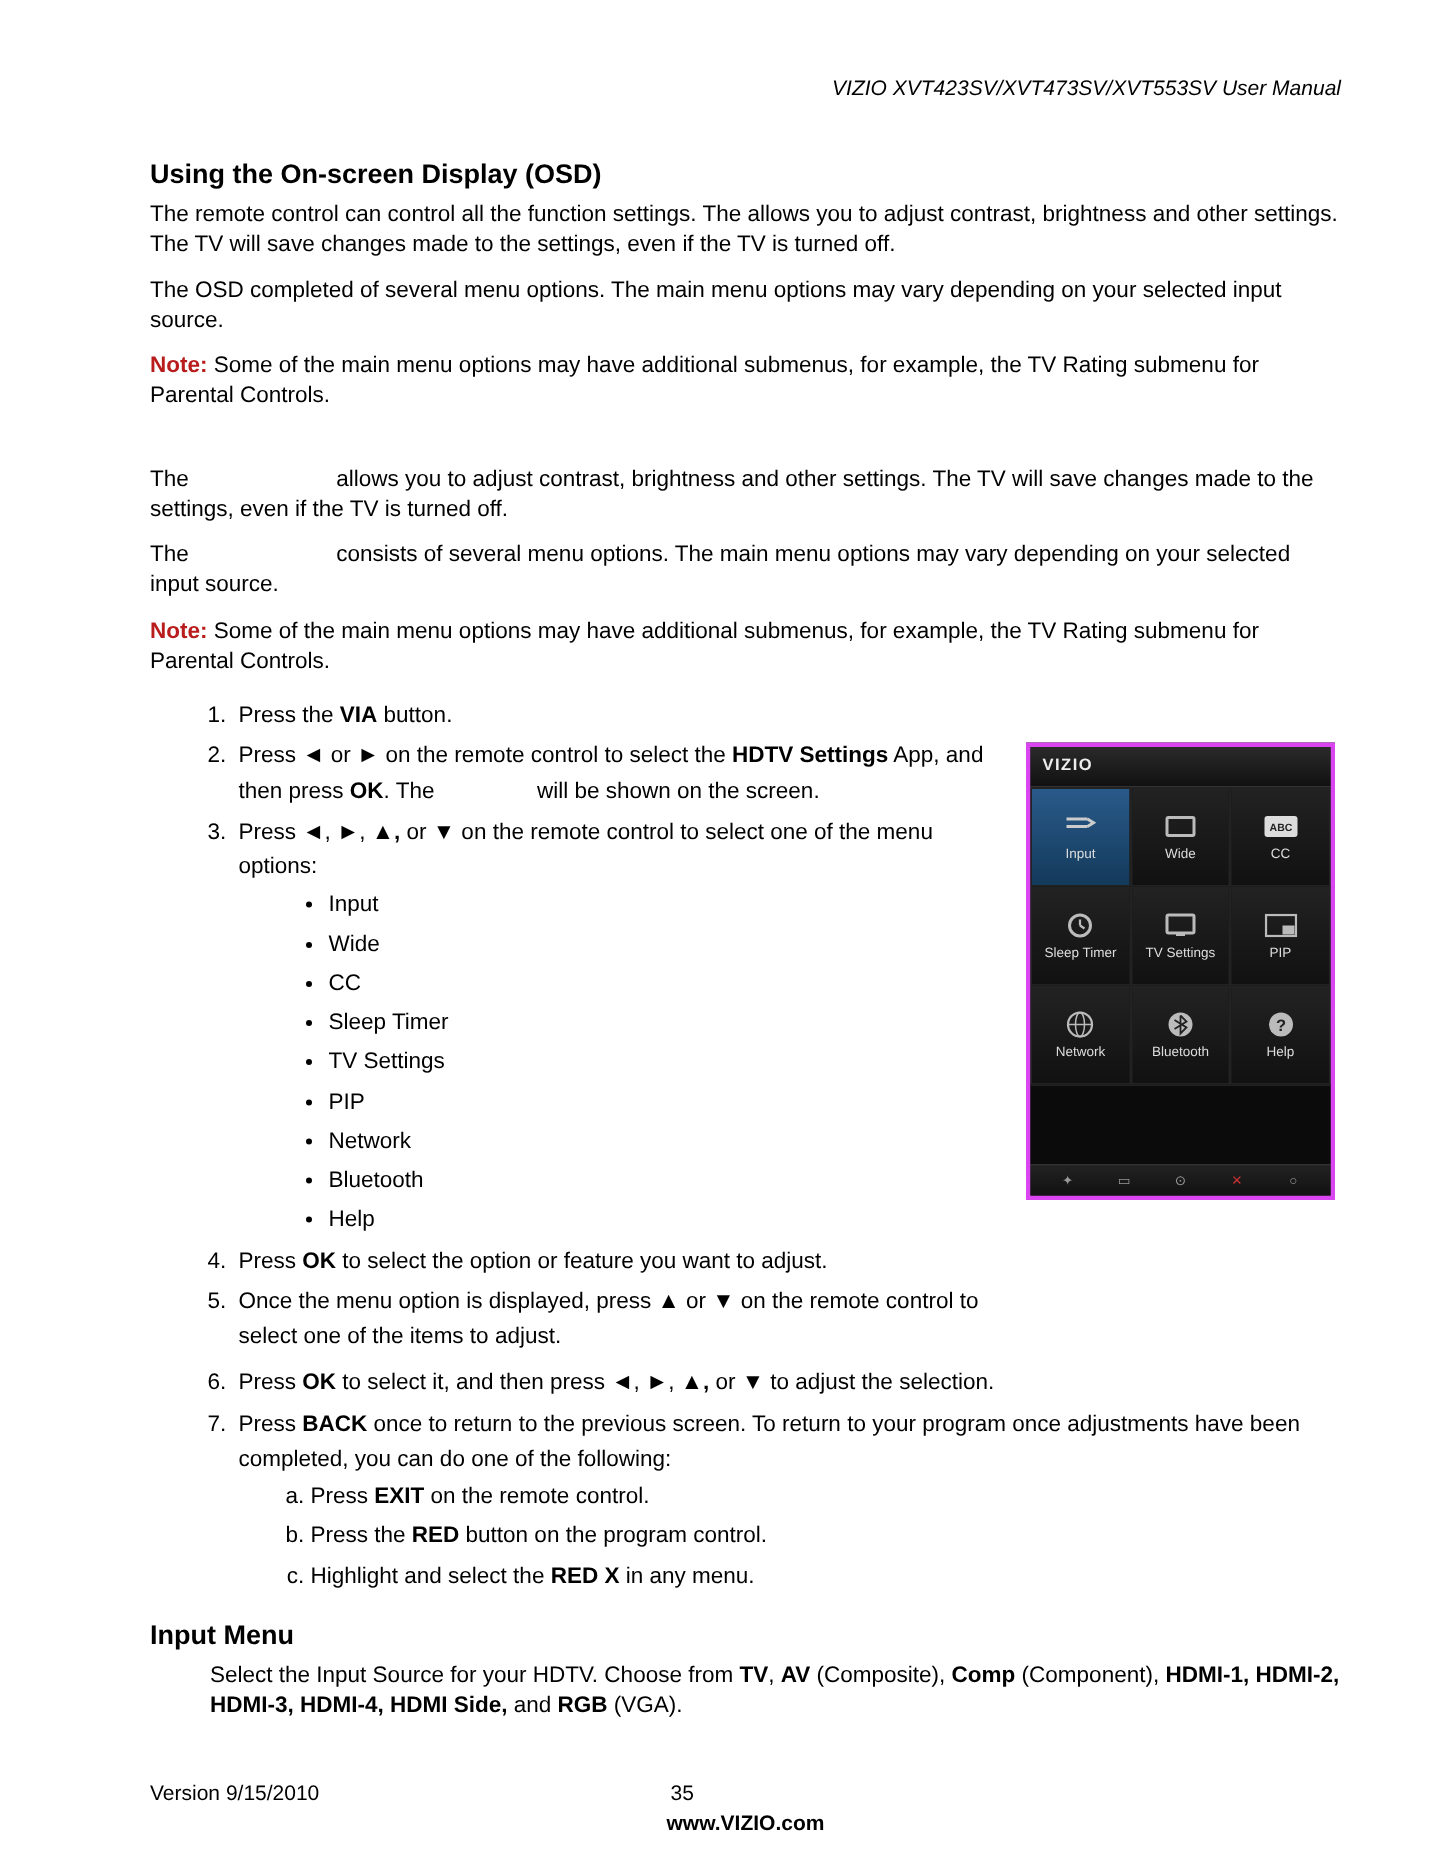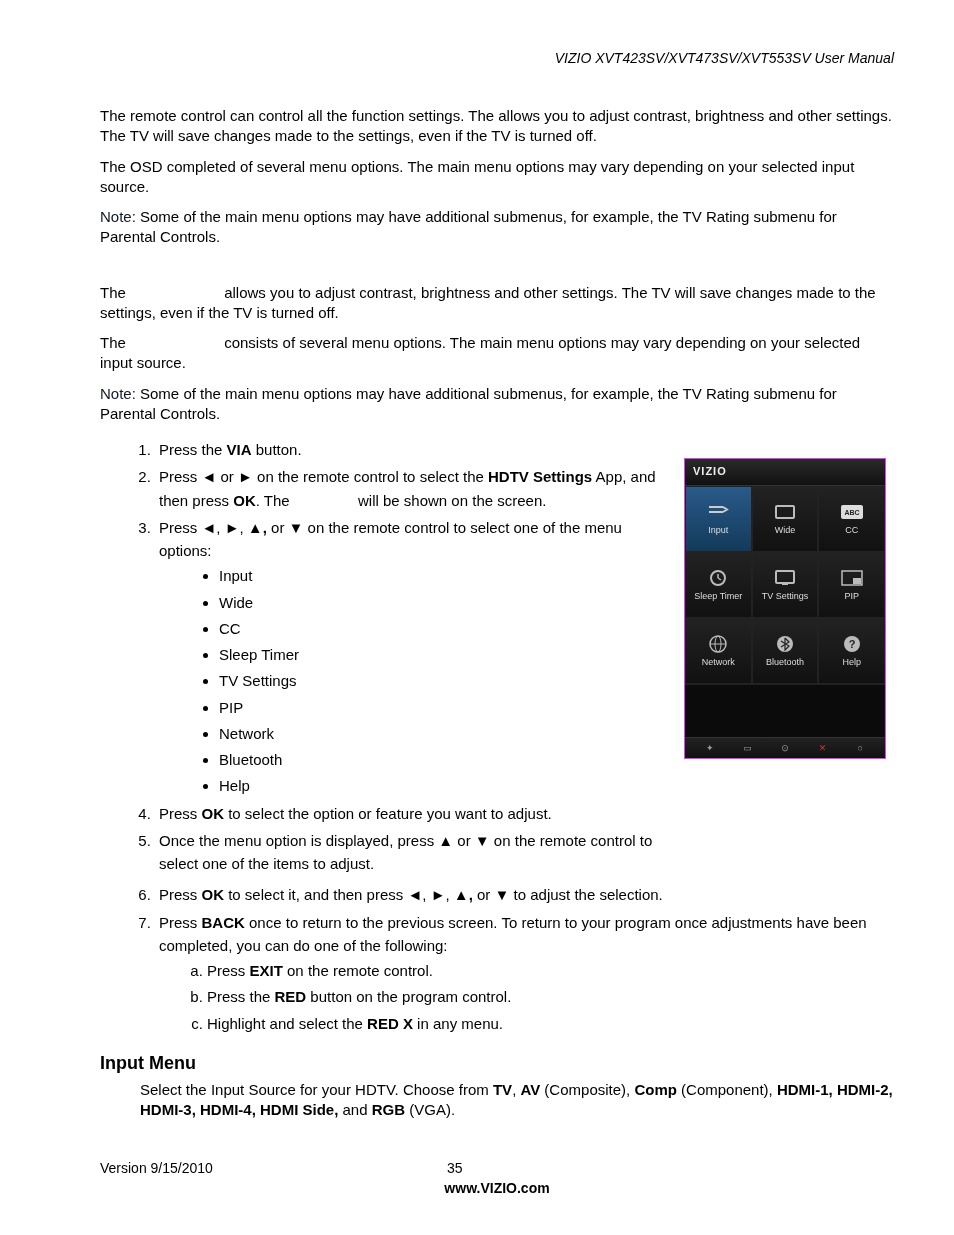--- a/index.html
+++ b/index.html
@@ -31,22 +31,22 @@
   h2 {
     font-size: 18px;
     font-weight: bold;
     margin: 18px 0 6px 0;
   }
   p {
     margin: 6px 0 10px 0;
     line-height: 1.35;
   }
   .note-label {
-    color: #0f172a;
-    font-weight: normal;
+    color: #b91c1c;
+    font-weight: bold;
   }
   ol.main-list {
     margin: 4px 0 0 0;
     padding-left: 55px;
     line-height: 1.55;
   }
   ol.main-list > li {
     margin-bottom: 4px;
     padding-left: 4px;
   }
@@ -75,23 +75,24 @@
     flex: 1;
   }
   .right-col {
     width: 210px;
     flex-shrink: 0;
     padding-top: 24px;
   }
   .osd-panel {
     width: 200px;
     background: #111;
-    border: 1px solid #d946ef;
+    border: 3px solid #d946ef;
     color: #eee;
     font-size: 10px;
+    margin-top: 10px;
   }
   .osd-title {
     padding: 6px 8px 8px 8px;
     font-size: 11px;
     letter-spacing: 1px;
     border-bottom: 1px solid #333;
     background: linear-gradient(#2a2a2a,#111);
     font-weight: bold;
   }
   .osd-grid {
@@ -165,20 +166,21 @@
   .input-menu-body { padding-left: 40px; }
 </style>
 </head>
 <body>
 
 <div class="page">
 
   <div class="header-line">VIZIO XVT423SV/XVT473SV/XVT553SV User Manual</div>
 
 
+  <h2>Using the On-screen Display (OSD)</h2>
 
   <p>
     <span>The remote control can control all the function settings. The </span>
     <span> allows you to adjust contrast, brightness and other settings. The TV will save changes made to the settings, even if the TV is turned off.</span>
   </p>
   <p>The OSD completed of several menu options. The main menu options may vary depending on your selected input source.</p>
   <p>
     <span class="note-label">Note:</span><span>  Some of the main menu options may have additional submenus, for example, the TV Rating submenu for Parental Controls.</span>
   </p>
 

